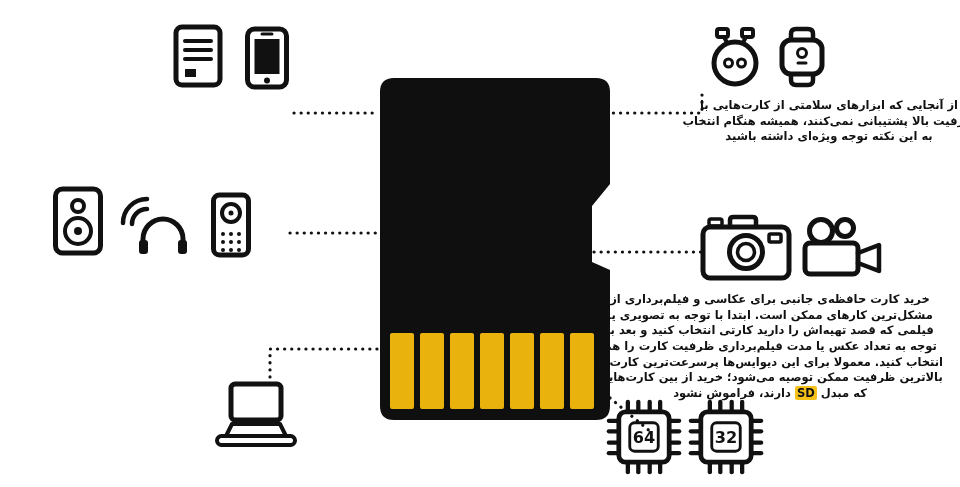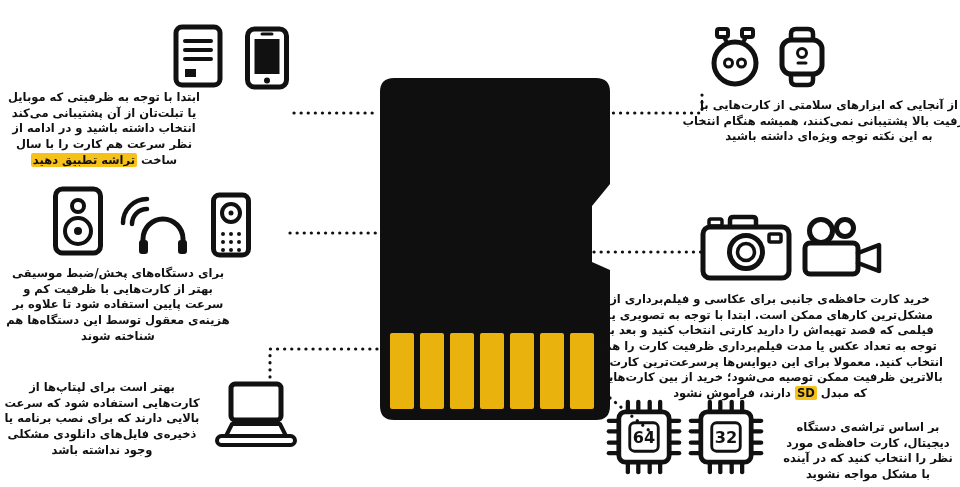--- a/index.html
+++ b/index.html
@@ -61,21 +61,20 @@
     <line x1="13" y1="26" x2="39" y2="26" stroke-width="4"></line>
     <line x1="13" y1="35" x2="39" y2="35" stroke-width="4"></line>
     <rect class="fill" x="13" y="45" width="11" height="8"></rect>
   </svg>
   <svg class="icon" style="left:244px;top:26px;width:46px;height:64px" viewBox="0 0 46 64">
     <rect x="3.5" y="3" width="39" height="58" rx="7" stroke-width="5"></rect>
     <rect class="fill" x="10.5" y="13" width="25" height="35"></rect>
     <line x1="18" y1="8" x2="28" y2="8" stroke-width="3"></line>
     <circle class="fill" cx="23" cy="54.5" r="3"></circle>
   </svg>
-  <p class="note" style="left:6px;top:90px;width:196px"><span>ابتدا با توجه به ظرفیتی که موبایل یا تبلت‌تان از آن پشتیبانی می‌کند انتخاب داشته باشید و در ادامه از نظر سرعت هم کارت را با سال ساخت </span><mark class="hl">تراشه تطبیق دهید</mark></p>
 
   <svg class="icon" style="left:52px;top:186px;width:52px;height:70px" viewBox="0 0 52 70">
     <rect x="3.5" y="3" width="45" height="64" rx="7" stroke-width="5"></rect>
     <circle cx="26" cy="20" r="6" stroke-width="4"></circle>
     <circle cx="26" cy="45" r="13" stroke-width="4"></circle>
     <circle class="fill" cx="26" cy="45" r="4"></circle>
   </svg>
   <svg class="icon" style="left:118px;top:196px;width:76px;height:60px" viewBox="0 0 76 60">
     <path d="M5 27 A24 24 0 0 1 29 3" stroke-width="4.5"></path>
     <path d="M14 28 A15 15 0 0 1 29 13" stroke-width="4.5"></path>
@@ -90,28 +89,26 @@
     <circle class="fill" cx="17" cy="42" r="2"></circle>
       <circle class="fill" cx="25" cy="42" r="2"></circle>
       <circle class="fill" cx="33" cy="42" r="2"></circle>
     <circle class="fill" cx="17" cy="50" r="2"></circle>
       <circle class="fill" cx="25" cy="50" r="2"></circle>
       <circle class="fill" cx="33" cy="50" r="2"></circle>
     <circle class="fill" cx="17" cy="58" r="2"></circle>
       <circle class="fill" cx="25" cy="58" r="2"></circle>
       <circle class="fill" cx="33" cy="58" r="2"></circle>
   </svg>
-  <p class="note" style="left:2px;top:266px;width:232px">برای دستگاه‌های پخش/ضبط موسیقی بهتر از کارت‌هایی با ظرفیت کم و سرعت پایین استفاده شود تا علاوه بر هزینه‌ی معقول توسط این دستگاه‌ها هم شناخته شوند</p>
 
   <svg class="icon" style="left:214px;top:380px;width:84px;height:72px" viewBox="0 0 84 72">
     <rect x="17" y="4" width="50" height="36" rx="4" stroke-width="5"></rect>
     <path d="M12 56 L18 44 H66 L72 56 Z" stroke-width="4"></path>
     <rect x="3" y="56" width="78" height="9" rx="4.5" stroke-width="4"></rect>
   </svg>
-  <p class="note" style="left:0px;top:380px;width:204px">بهتر است برای لپتاپ‌ها از کارت‌هایی استفاده شود که سرعت بالایی دارند که برای نصب برنامه یا ذخیره‌ی فایل‌های دانلودی مشکلی وجود نداشته باشد</p>
 
   <svg class="icon" style="left:704px;top:25px;width:62px;height:64px" viewBox="0 0 62 64">
     <circle cx="31" cy="38" r="21" stroke-width="5"></circle>
     <circle cx="24.5" cy="38" r="4" stroke-width="3"></circle>
     <circle cx="37.5" cy="38" r="4" stroke-width="3"></circle>
     <rect x="13" y="4" width="11" height="8" rx="2" stroke-width="4"></rect>
     <rect x="38" y="4" width="11" height="8" rx="2" stroke-width="4"></rect>
     <line x1="20" y1="12" x2="23" y2="17.5" stroke-width="4"></line>
     <line x1="42" y1="12" x2="39" y2="17.5" stroke-width="4"></line>
   </svg>
@@ -179,15 +176,14 @@
         <line x1="3" y1="57" x2="13" y2="57"></line>
       <line x1="67" y1="23" x2="77" y2="23"></line>
         <line x1="67" y1="34" x2="77" y2="34"></line>
         <line x1="67" y1="46" x2="77" y2="46"></line>
         <line x1="67" y1="57" x2="77" y2="57"></line>
     </g>
     <rect x="13.5" y="13.5" width="53" height="53" rx="7" stroke-width="5"></rect>
     <rect x="25" y="25" width="30" height="30" rx="5" stroke-width="3"></rect>
     <text class="chip-num" x="40" y="46">32</text>
   </svg>
-  <p class="note" style="left:778px;top:420px;width:180px">بر اساس تراشه‌ی دستگاه دیجیتال، کارت حافظه‌ی مورد نظر را انتخاب کنید که در آینده با مشکل مواجه نشوید</p>
 
 </div>
 
 </body></html>

